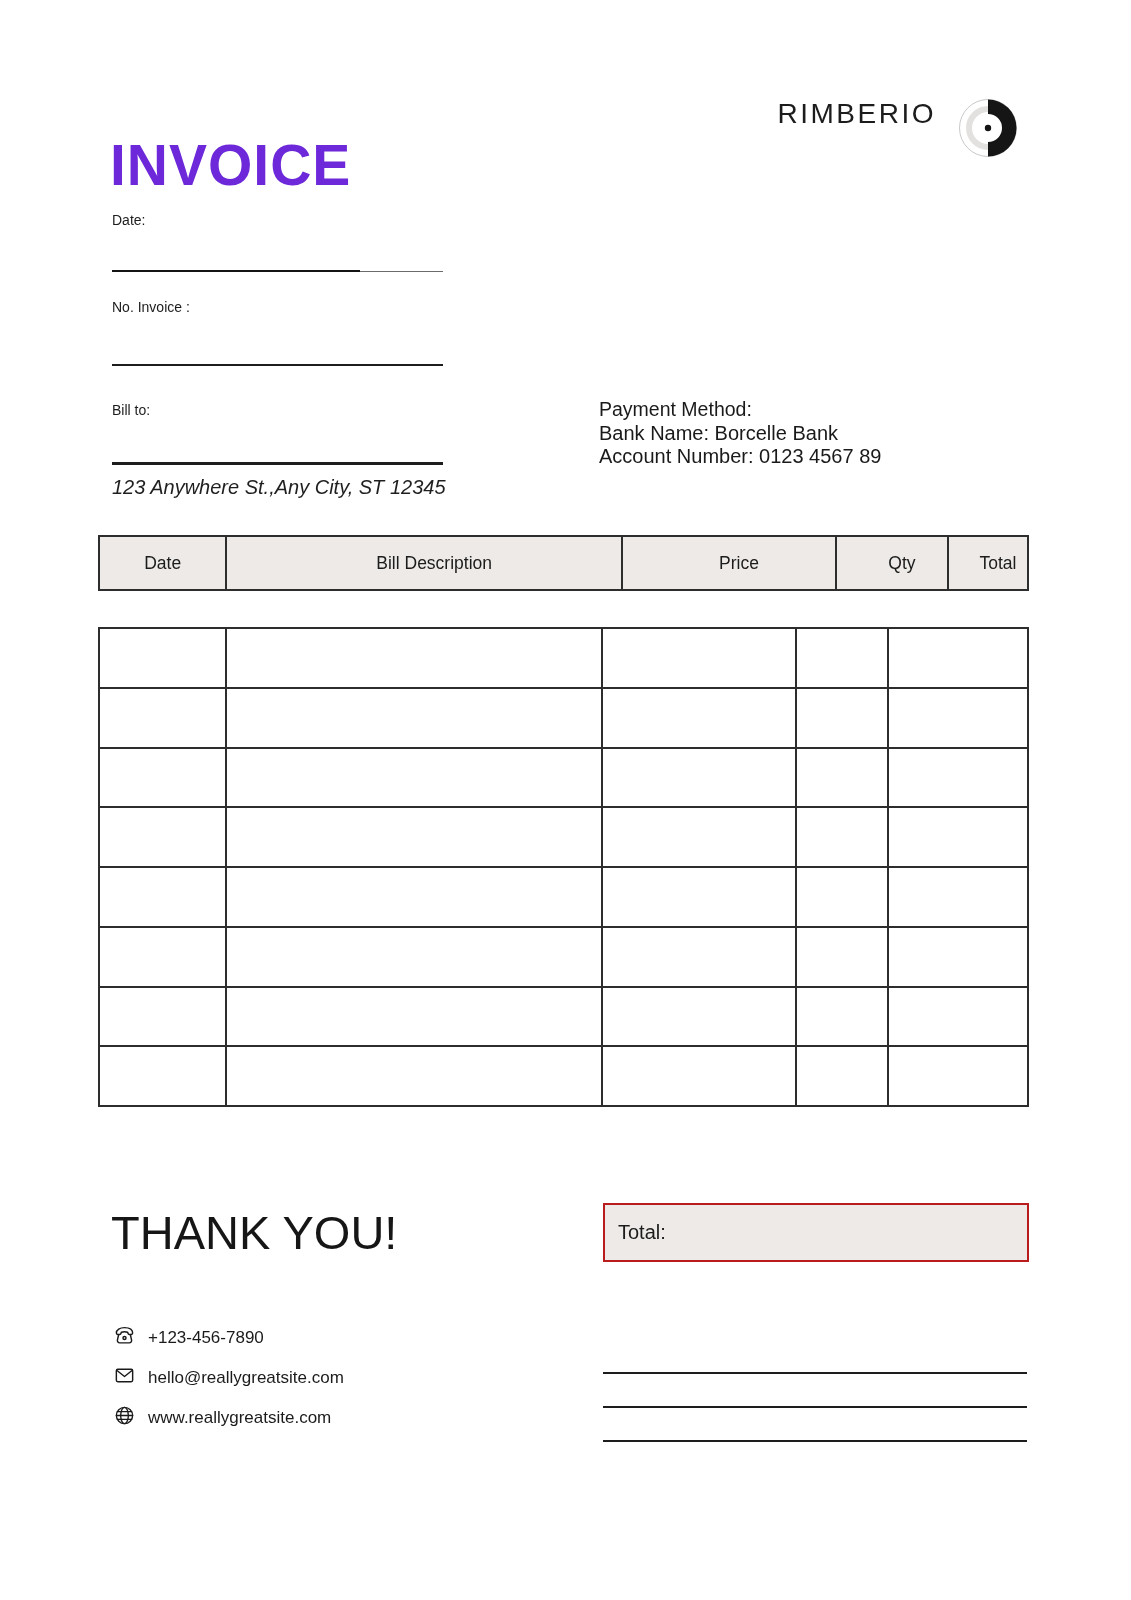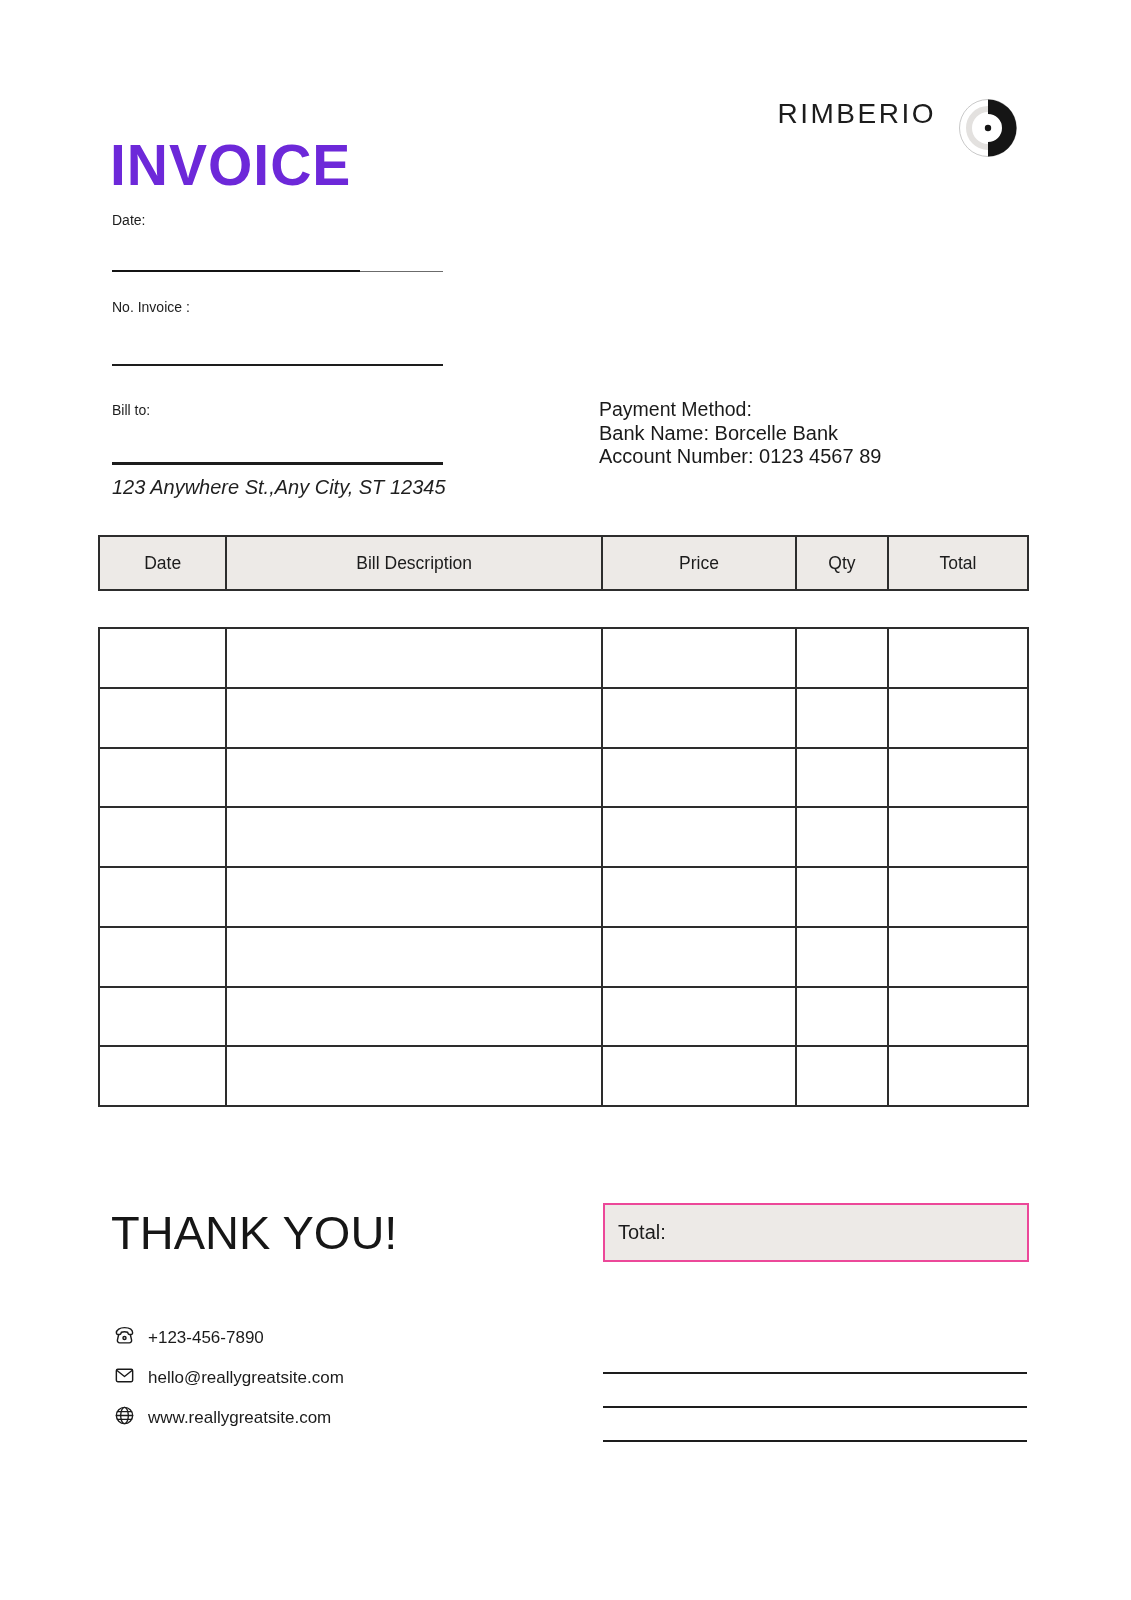--- a/index.html
+++ b/index.html
@@ -26,36 +26,36 @@
   .bill-address { position:absolute; left:112px; top:476px; font-size:20px; font-style:italic; color:#1f1f1f; }
 
   
   .payment { position:absolute; left:599px; top:398px; }
   .payment-title { font-size:19.5px; margin-bottom:1px; }
   .payment-bank  { font-size:20px; margin-bottom:0; }
   .payment-acct  { font-size:20px; }
 
   
   .items-header { position:absolute; left:98px; top:535px; width:931px; height:56px;
-                  display:flex; background:#edeae7; border:2px solid #2d2d2d; }
+                  display:flex; background:#edeae7; border:2px solid #2d2d2d;gap:20px; }
   .items-header .th { display:flex; align-items:center; justify-content:center;
                       font-size:17.5px; color:#1c1c1c; border-right:2px solid #2d2d2d; }
   .items-header .th:last-child { border-right:none; }
   .items-body { position:absolute; left:98px; top:627px; width:931px; height:480px;
                 display:flex; flex-direction:column; border:2px solid #2d2d2d; background:#fff; }
   .trow { flex:1; display:flex; border-bottom:2px solid #2d2d2d; }
   .trow:last-child { border-bottom:none; }
   .trow .td { border-right:2px solid #2d2d2d; }
   .trow .td:last-child { border-right:none; }
   .col0 { width:13.75%; } .col1 { width:40.5%; } .col2 { width:20.95%; } .col3 { width:9.9%; } .col4 { flex:1; }
 
   
   .thank-you { position:absolute; left:111px; top:1205px; font-size:47px; font-weight:500; letter-spacing:0; color:#161616; }
   .total-box { position:absolute; left:603px; top:1203px; width:426px; height:59px;
-               background:#edeae7; border:2px solid #ec4899; display:flex; align-items:center; padding-left:13px; }
+               background:#edeae7; border:2px solid #b91c1c; display:flex; align-items:center; padding-left:13px; }
   .total-label { font-size:20px; color:#1c1c1c; }
 
   .contact { position:absolute; left:113px; top:1324px; display:flex; flex-direction:column; gap:12px; }
   .contact-row { display:flex; align-items:center; gap:12px; font-size:17px; color:#1b1b1b; }
   .contact-row svg { flex:0 0 auto; }
 
   .signature-lines { position:absolute; left:603px; top:1372px; width:424px; }
   .sig-line { width:100%; height:2px; background:#1d1d1d; margin-bottom:32px; }
   .sig-line:last-child { margin-bottom:0; }
 </style>

